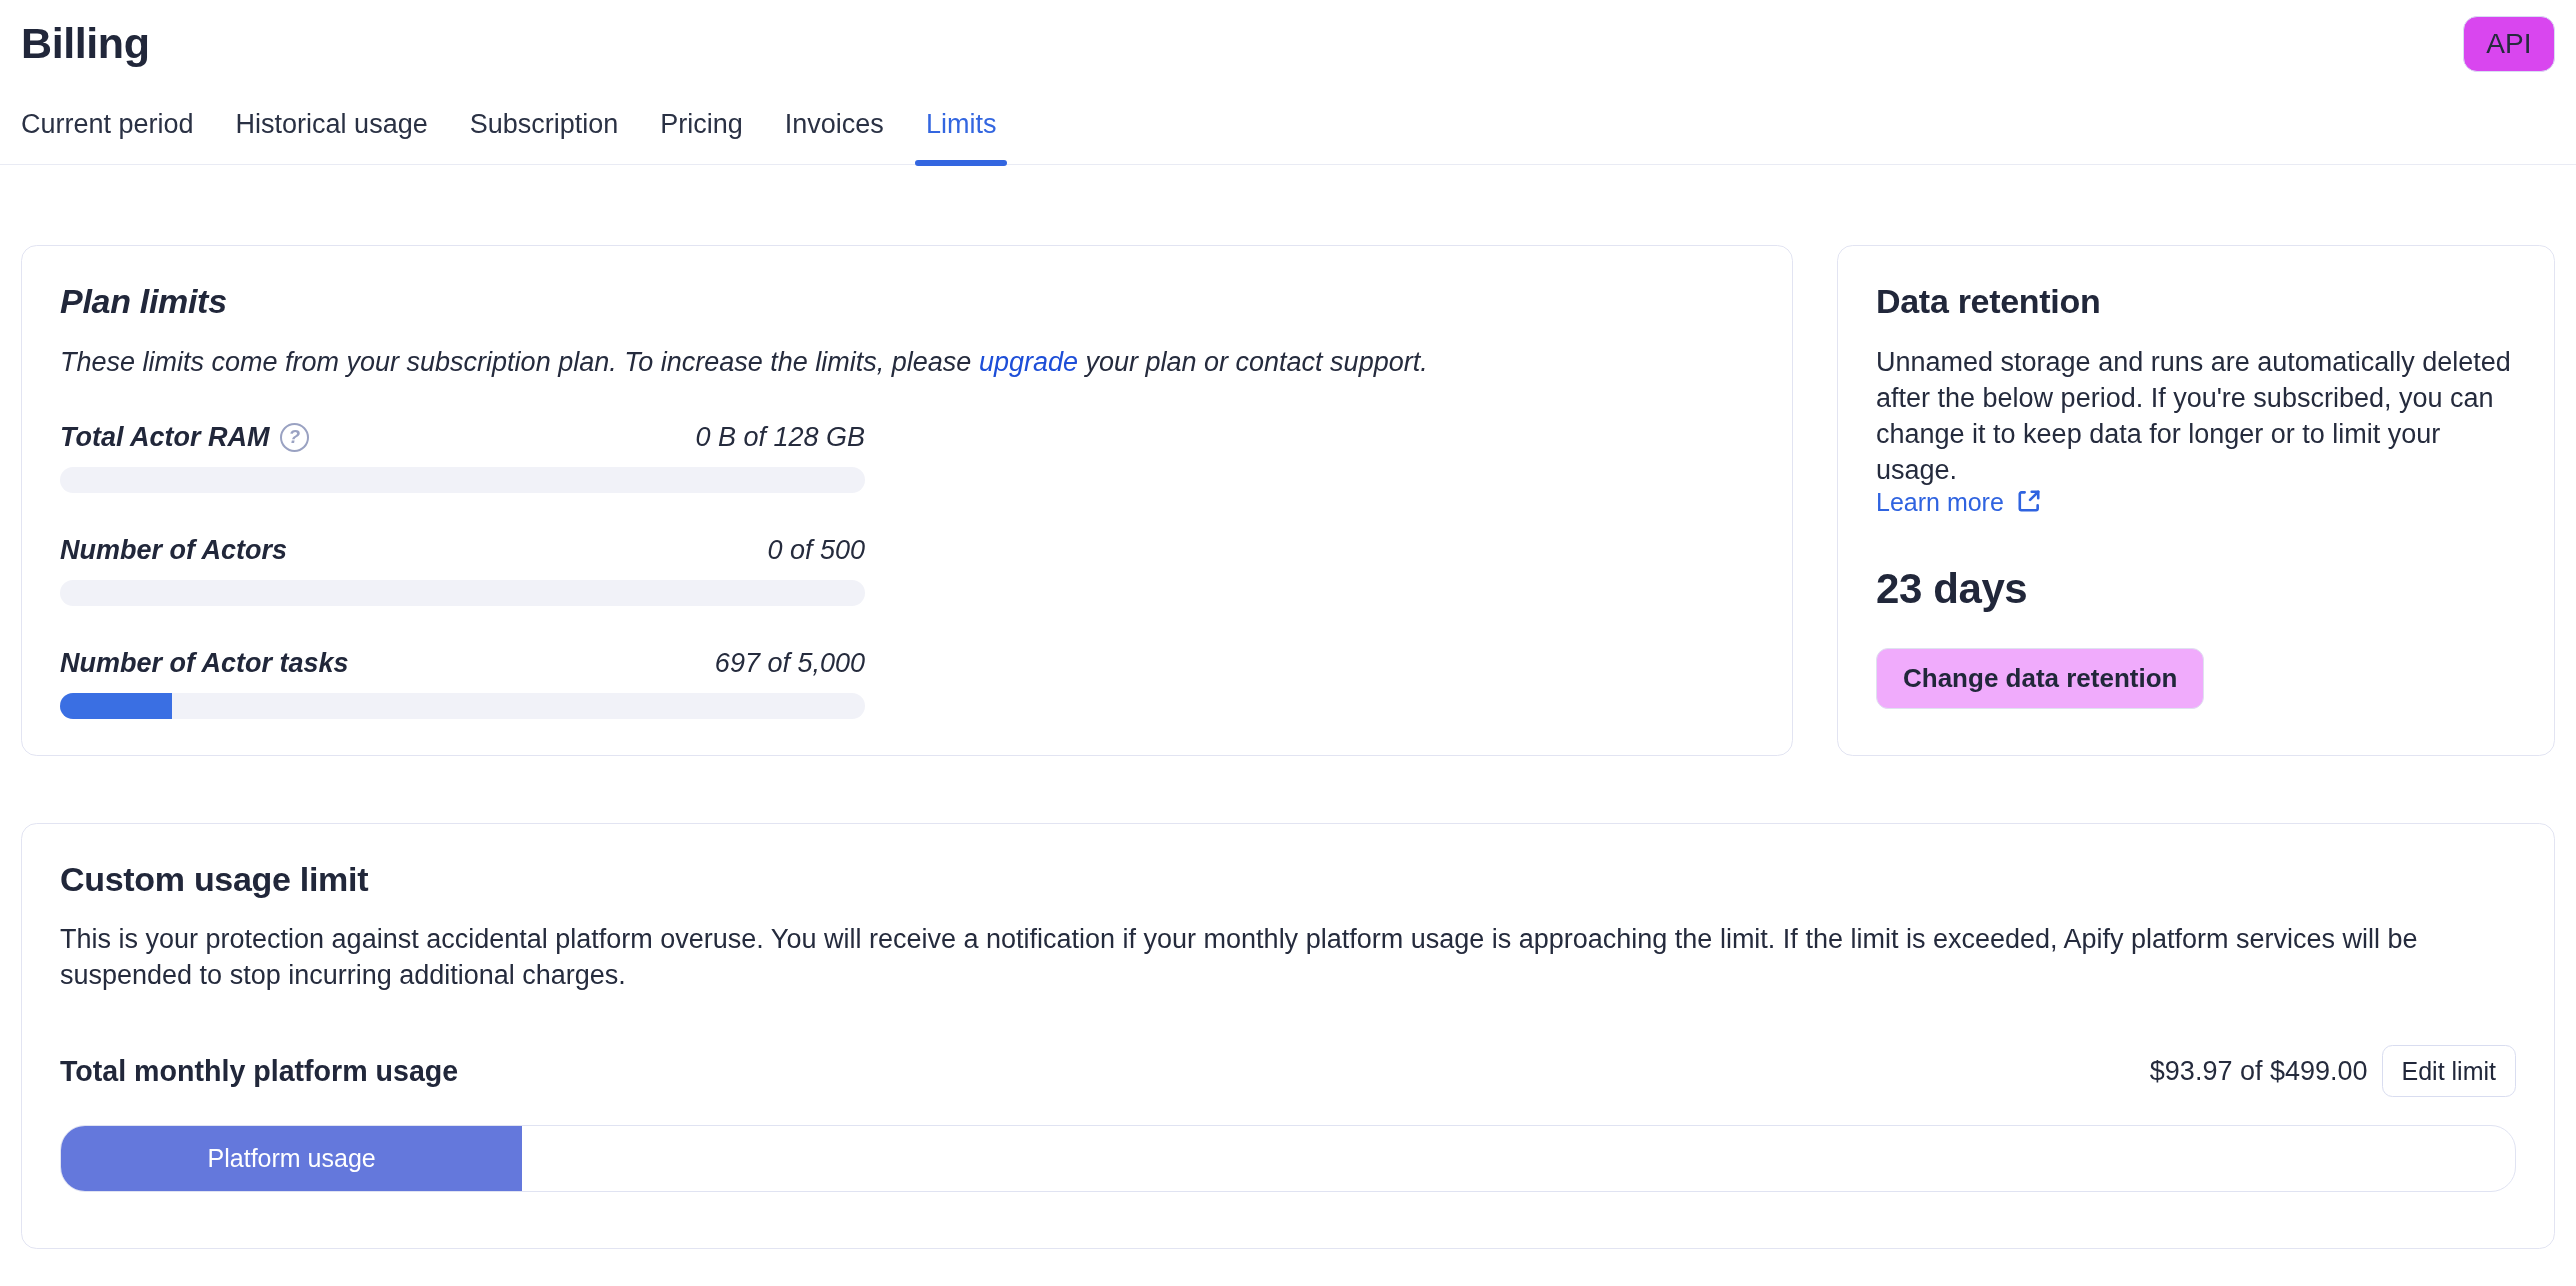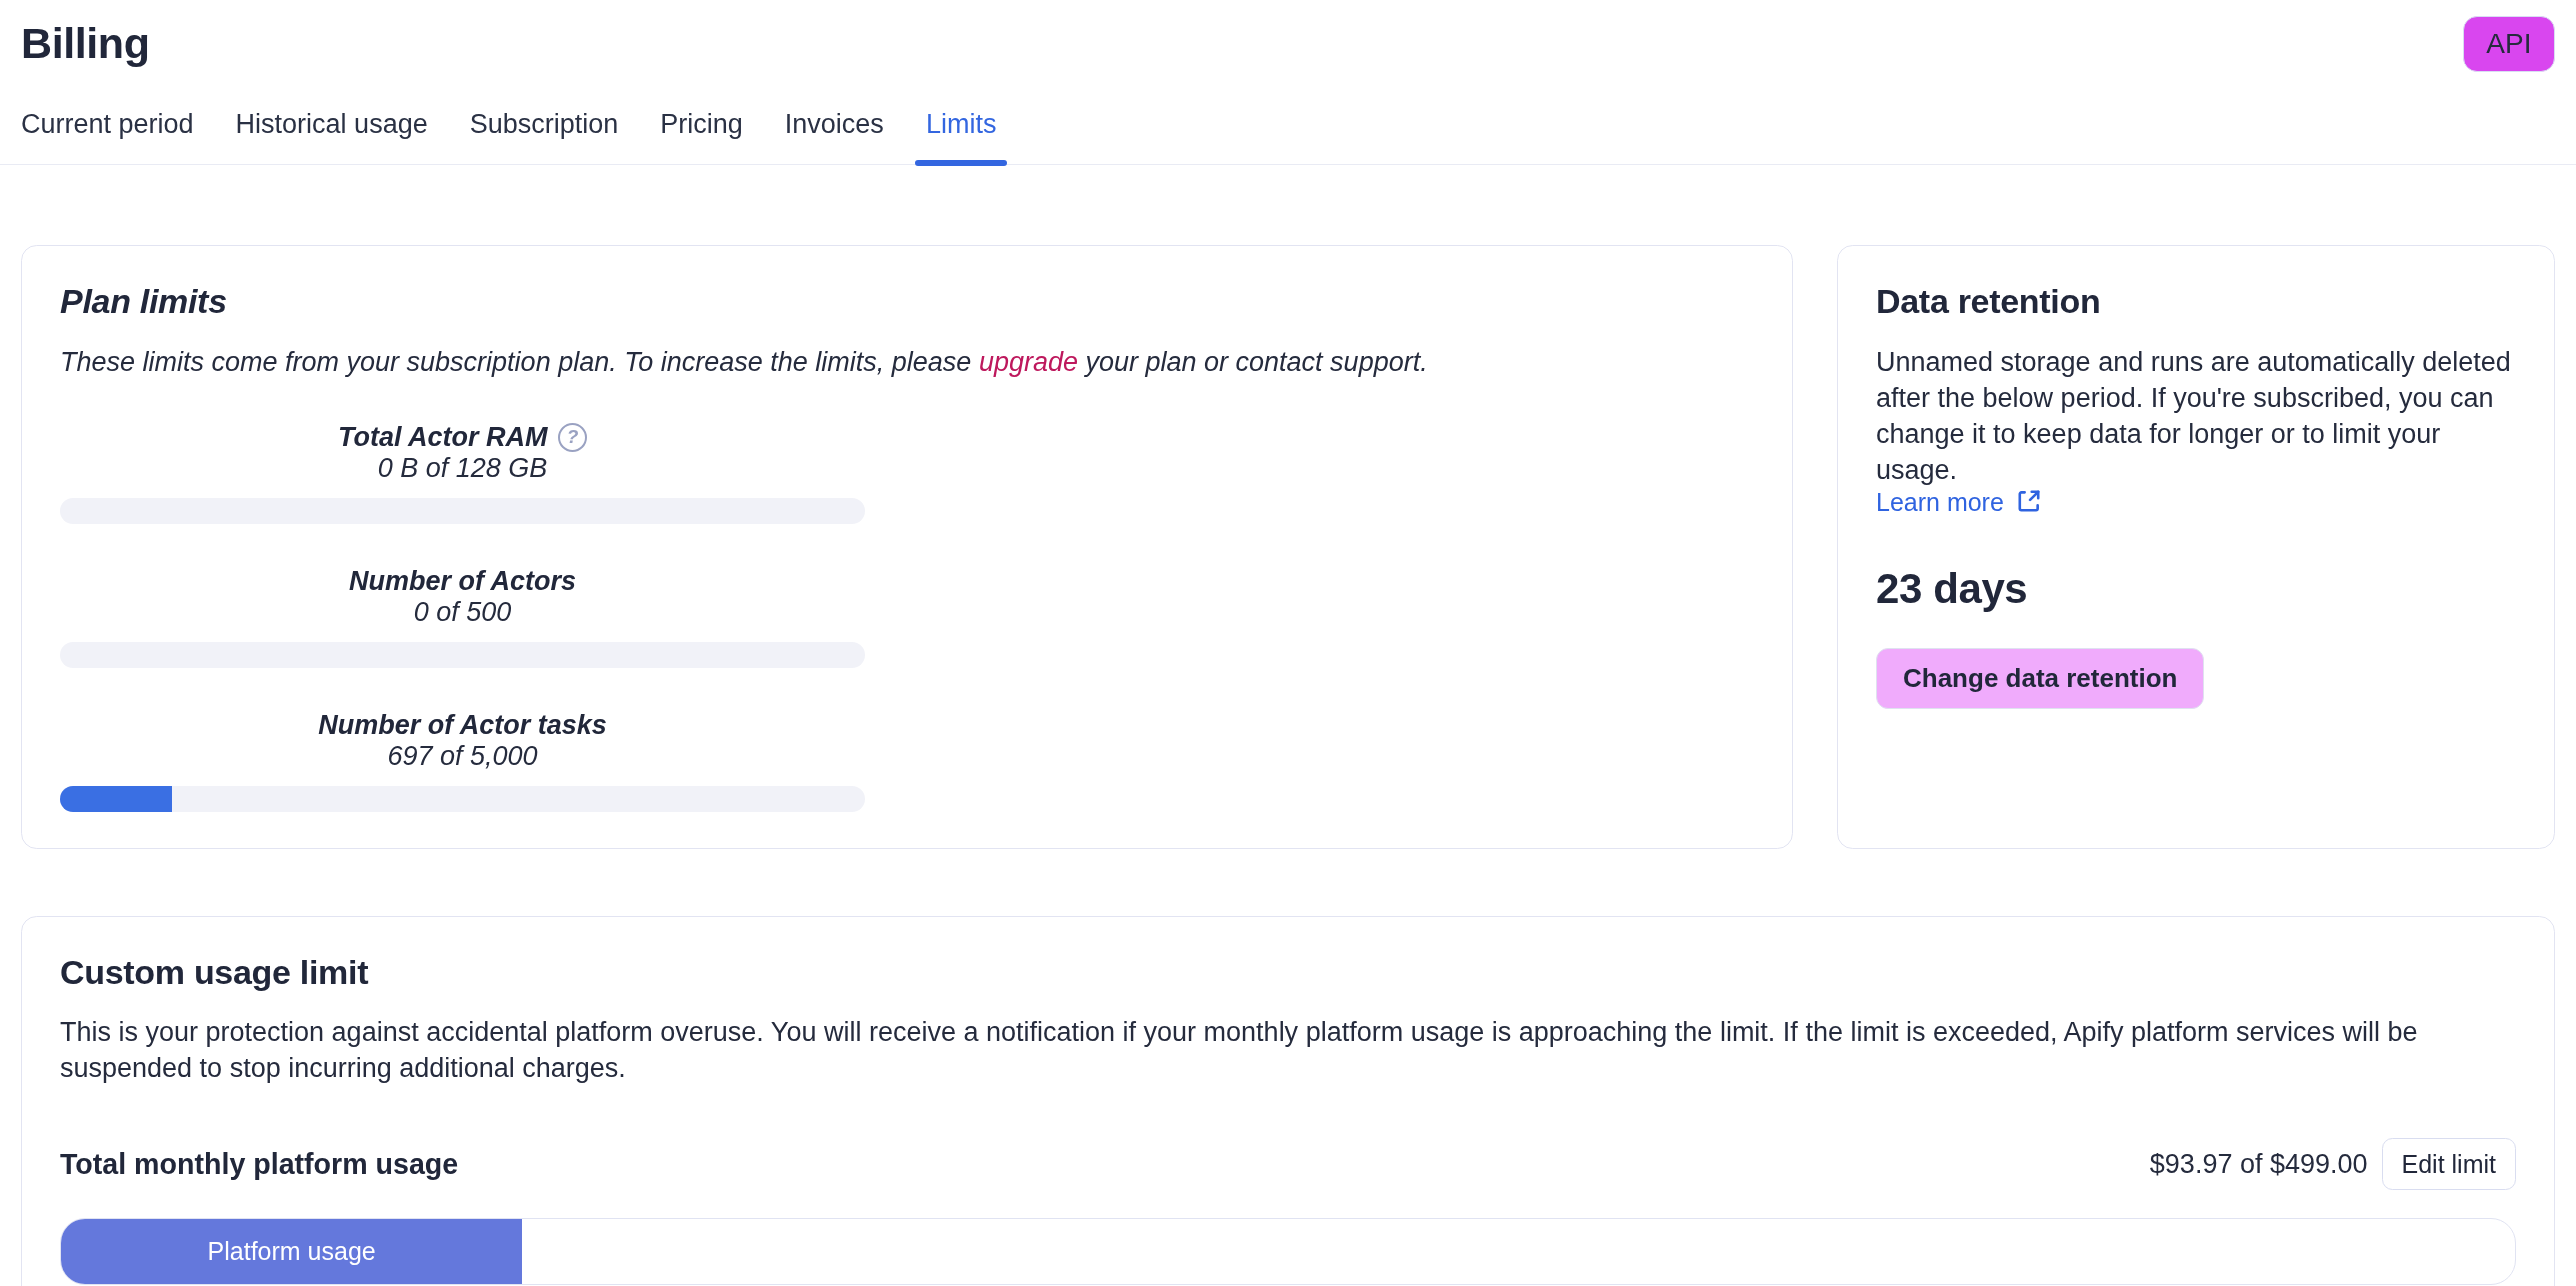--- a/index.html
+++ b/index.html
@@ -34,25 +34,25 @@
   .main { padding: 80px 21px 0 21px; }
   .row-top { display: flex; gap: 44px; align-items: stretch; }
   .card {
     border: 1.7px solid #e2e4f2; border-radius: 15.6px; background: #ffffff;
     padding: 36px 38px;
   }
   .card-plan { flex: 1 1 auto; min-height: 507px; font-style: italic; }
   .card-retention { flex: 0 0 718px; width: 718px; min-height: 507px; }
   .card-h2 { font-size: 34px; font-weight: 700; letter-spacing: -0.3px; color: #21273a; margin-bottom: 22.5px; }
   .body-text { font-size: 27px; line-height: 36px; color: #252b3d; }
-  a.inline-link { color: #be185d; text-decoration: none; cursor: pointer; }
+  a.inline-link { color: #1d4ed8; text-decoration: none; cursor: pointer; }
   .limits-col { width: 805px; margin-top: 42px; }
   .limit-row { margin-bottom: 42px; }
   .limit-row:last-child { margin-bottom: 0; }
-  .limit-head { display: flex; justify-content: space-between; align-items: center; margin-bottom: 14px; flex-direction: column; }
+  .limit-head { display: flex; justify-content: space-between; margin-bottom: 14px; }
   .limit-label { font-size: 27px; font-weight: 700; color: #21273a; display: flex; align-items: center; gap: 10.4px; }
   .limit-value { font-size: 27px; font-weight: 400; color: #252b3d; }
   .help-icon {
     width: 29px; height: 29px; border: 2.2px solid #9aa2c2; border-radius: 50%;
     color: #9aa2c2; font-size: 19px; font-weight: 700;
     display: inline-flex; align-items: center; justify-content: center; cursor: pointer;
   }
   .track {
     height: 26px; background: #f1f2f8; border-radius: 13px; overflow: hidden;
   }

